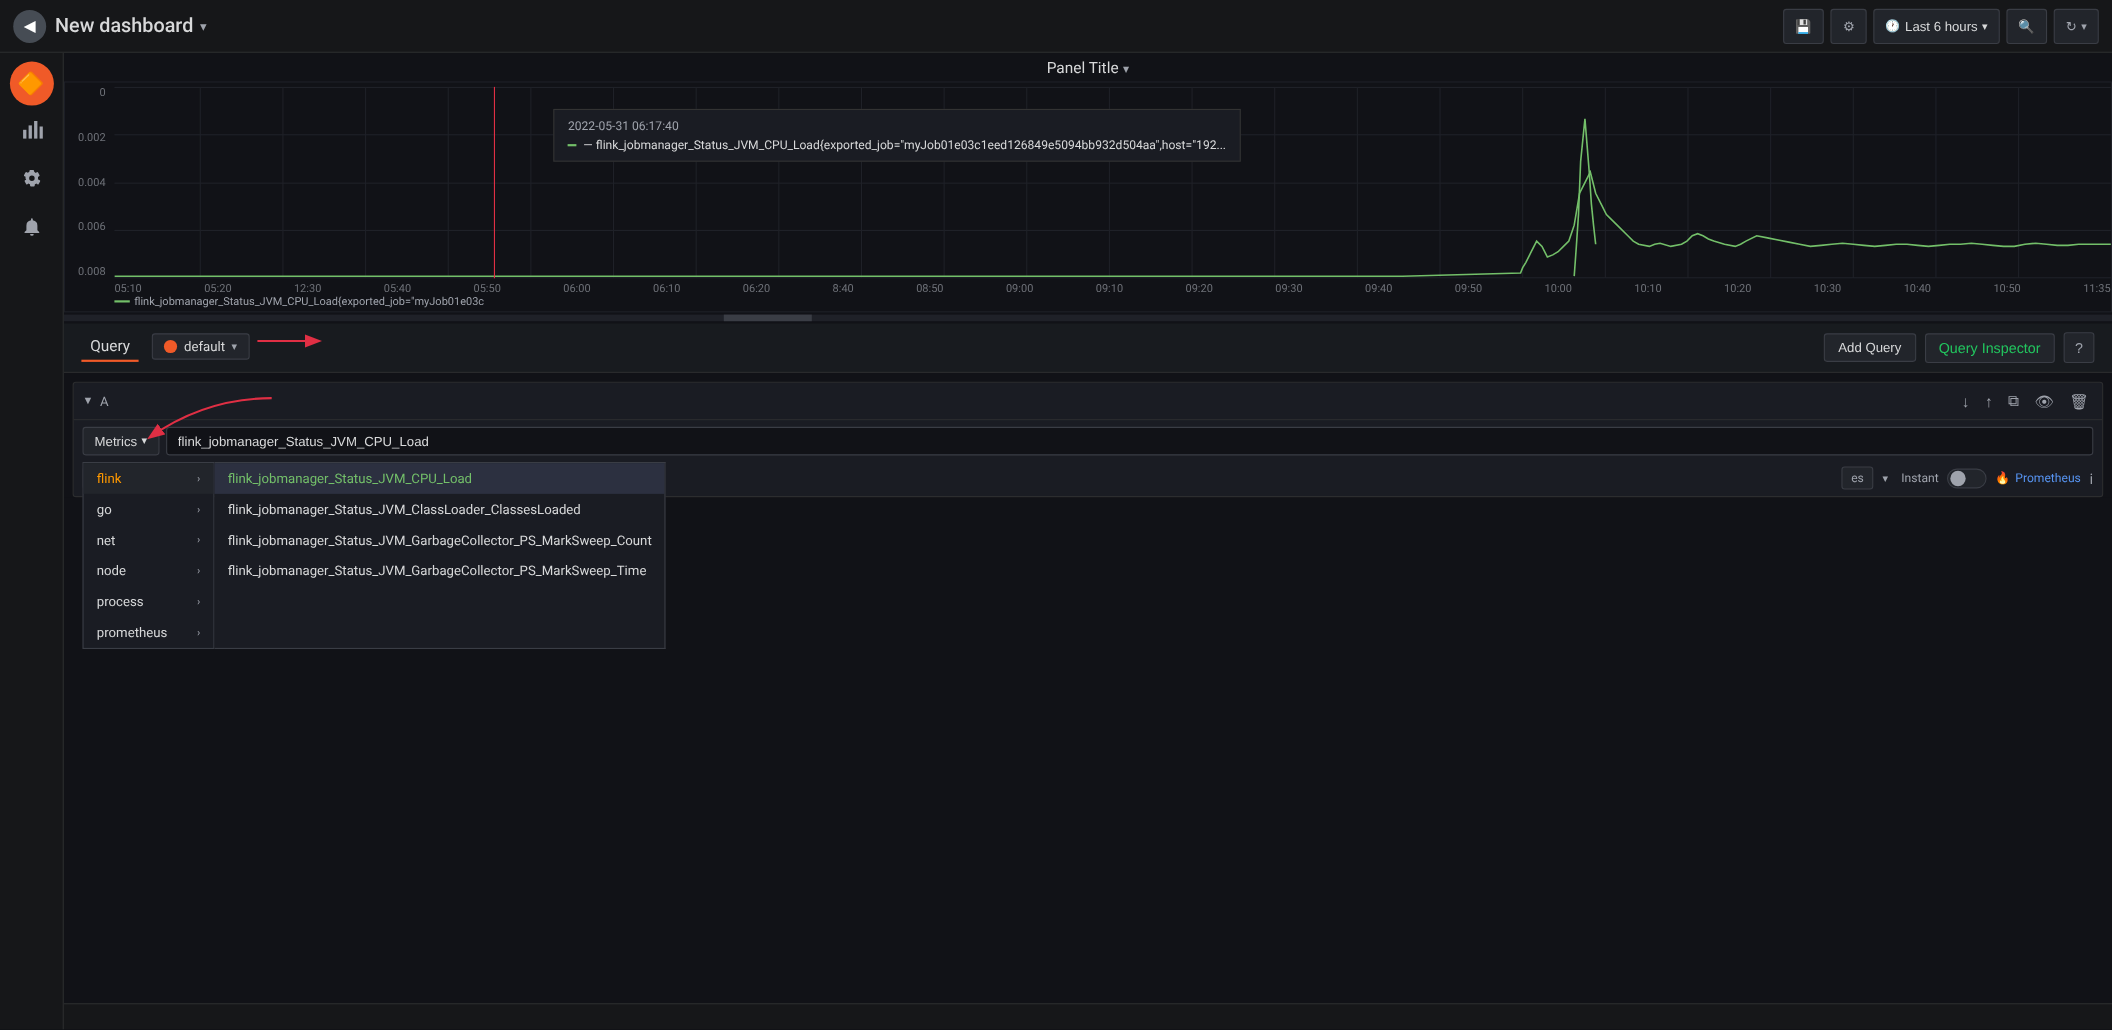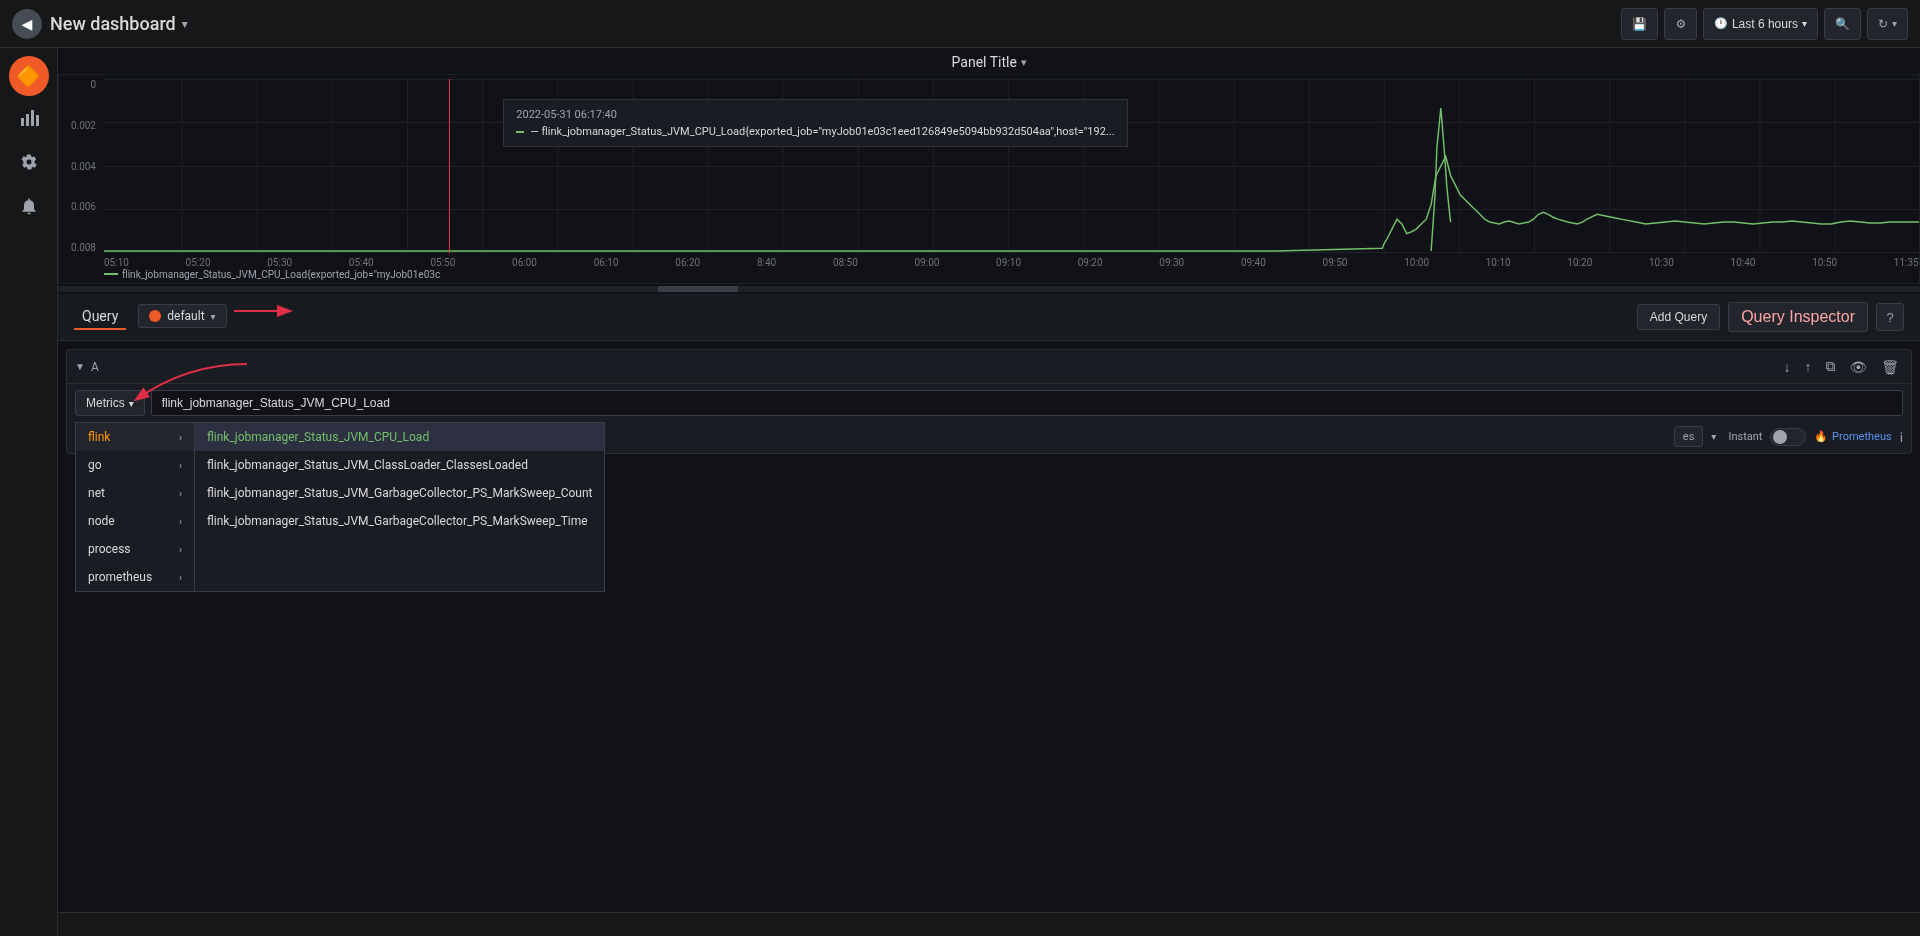--- a/index.html
+++ b/index.html
@@ -294,25 +294,25 @@
       border: 1px solid #3a3d45;
       color: #d8d9da;
       padding: 5px 12px;
       border-radius: 3px;
       cursor: pointer;
       font-size: 12px;
     }
     .query-inspector-btn {
       background: #22252b;
       border: 1px solid #3a3d45;
-      color: #fca5a5;
+      color: #22c55e;
       padding: 5px 12px;
       border-radius: 3px;
       cursor: pointer;
-      font-size: 16px;
+      font-size: 13px;
     }
     .help-btn {
       background: #22252b;
       border: 1px solid #3a3d45;
       color: #9fa3ac;
       width: 28px; height: 28px;
       border-radius: 3px;
       cursor: pointer;
       display: flex; align-items: center; justify-content: center;
       font-size: 13px;
@@ -621,21 +621,21 @@
         <div class="tooltip-time">2022-05-31 06:17:40</div>
         <div class="tooltip-value">
           <div class="tooltip-dot"></div>
           <span>— flink_jobmanager_Status_JVM_CPU_Load{exported_job="myJob01e03c1eed126849e5094bb932d504aa",host="192...</span>
         </div>
       </div>
 
       <div class="chart-x-axis">
         <span>05:10</span>
         <span>05:20</span>
-        <span>05:30</span>
+        <span>12:30</span>
         <span>05:40</span>
         <span>05:50</span>
         <span>06:00</span>
         <span>06:10</span>
         <span>06:20</span>
         <span>8:40</span>
         <span>08:50</span>
         <span>09:00</span>
         <span>09:10</span>
         <span>09:20</span>

